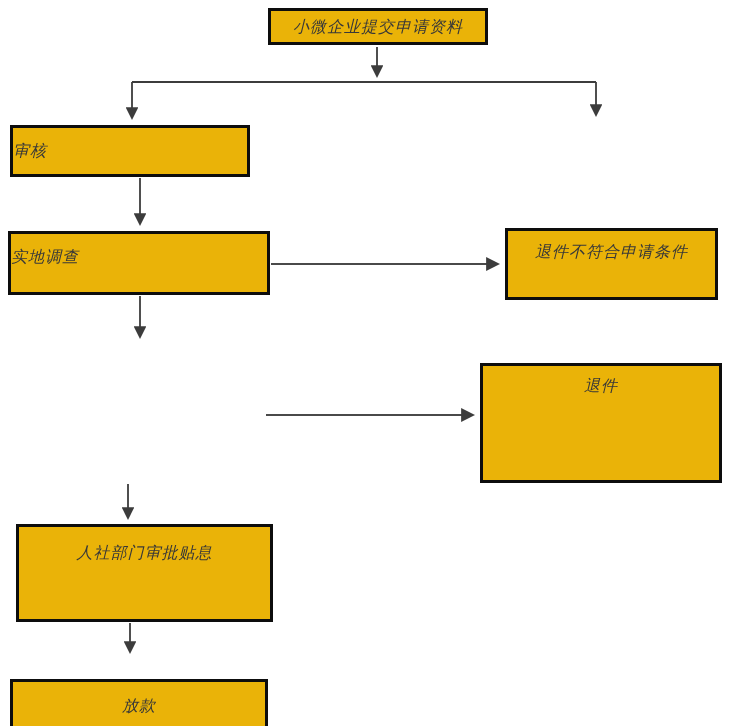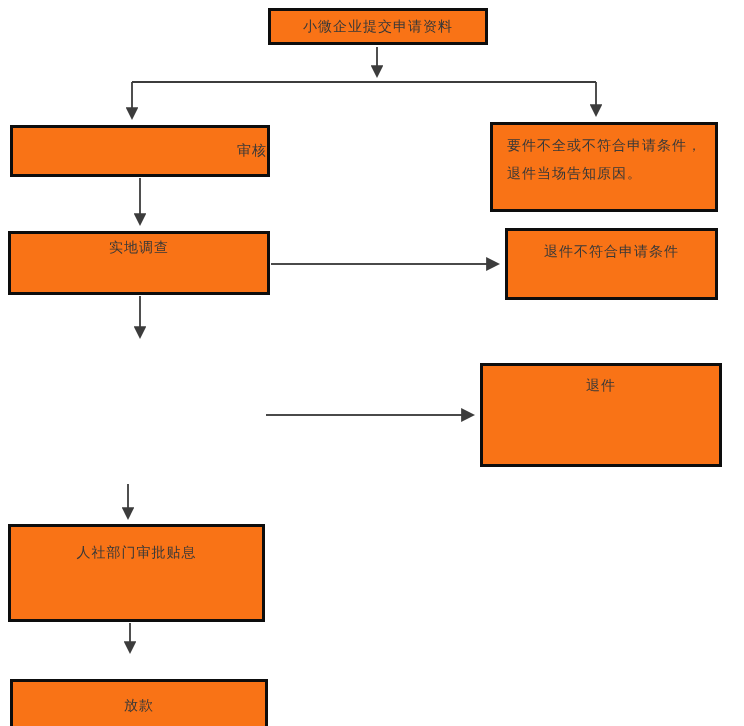--- a/index.html
+++ b/index.html
@@ -19,64 +19,65 @@
     position: absolute;
     left: 0;
     top: 0;
     width: 744px;
     height: 726px;
     pointer-events: none;
   }
   .node {
     position: absolute;
     border: 3px solid #0d0d0d;
-    background: #f97316;
+    background: #eab308;
     color: #383838;
-    font-size: 14px;
+    font-size: 16px;
     line-height: 28px;
     box-sizing: border-box;
     letter-spacing: 1px;
+    font-style: italic;
   }
   
   .node-submit {
     left: 268px; top: 8px; width: 220px; height: 37px;
     display: flex; align-items: center; justify-content: center;
   }
   
   .node-review {
-    left: 10px; top: 125px; width: 260px; height: 52px;
-    display: flex; align-items: center; justify-content: flex-end;
+    left: 10px; top: 125px; width: 240px; height: 52px;
+    display: flex; align-items: center; justify-content: flex-start;
   }
   .node-survey {
     left: 8px; top: 231px; width: 262px; height: 64px;
-    text-align: center;
+    padding-top: 9px; text-align: left;
   }
   .node-bank {
     left: 5px; top: 344px; width: 260px; height: 139px;
     padding-top: 13px; text-align: center;
   }
   .node-hr {
-    left: 8px; top: 524px; width: 257px; height: 98px;
+    left: 16px; top: 524px; width: 257px; height: 98px;
     padding-top: 12px; text-align: center;
   }
   .node-loan {
     left: 10px; top: 659px; width: 258px; height: 61px;
     padding-top: 10px; text-align: center; margin-top: 20px;
   }
   
   .node-reject-incomplete {
     left: 490px; top: 122px; width: 228px; height: 90px;
     padding: 7px 12px 0 14px; text-align: left;
   }
   .node-reject-application {
     left: 505px; top: 228px; width: 213px; height: 72px;
     padding-top: 7px; text-align: center;
   }
   .node-reject-bank {
-    left: 480px; top: 363px; width: 242px; height: 104px;
+    left: 480px; top: 363px; width: 242px; height: 120px;
     padding: 6px 12px 0 12px; text-align: center;
   }
 </style>
 </head>
 <body>
 
 <div class="canvas">
 
   <svg class="connector-layer" width="744" height="726" viewBox="0 0 744 726" xmlns="http://www.w3.org/2000/svg">
     <defs>
@@ -97,23 +98,20 @@
   </svg>
 
   <div class="node node-submit">
     <span>小微企业提交申请资料</span>
   </div>
 
   <div class="node node-review">
     <span>审核</span>
   </div>
 
-  <div class="node node-reject-incomplete">
-    <span>要件不全或不符合申请条件，退件当场告知原因。</span>
-  </div>
 
   <div class="node node-survey">
     <span>实地调查</span>
   </div>
 
   <div class="node node-reject-application">
     <span>退件不符合申请条件</span>
   </div>
 
 

